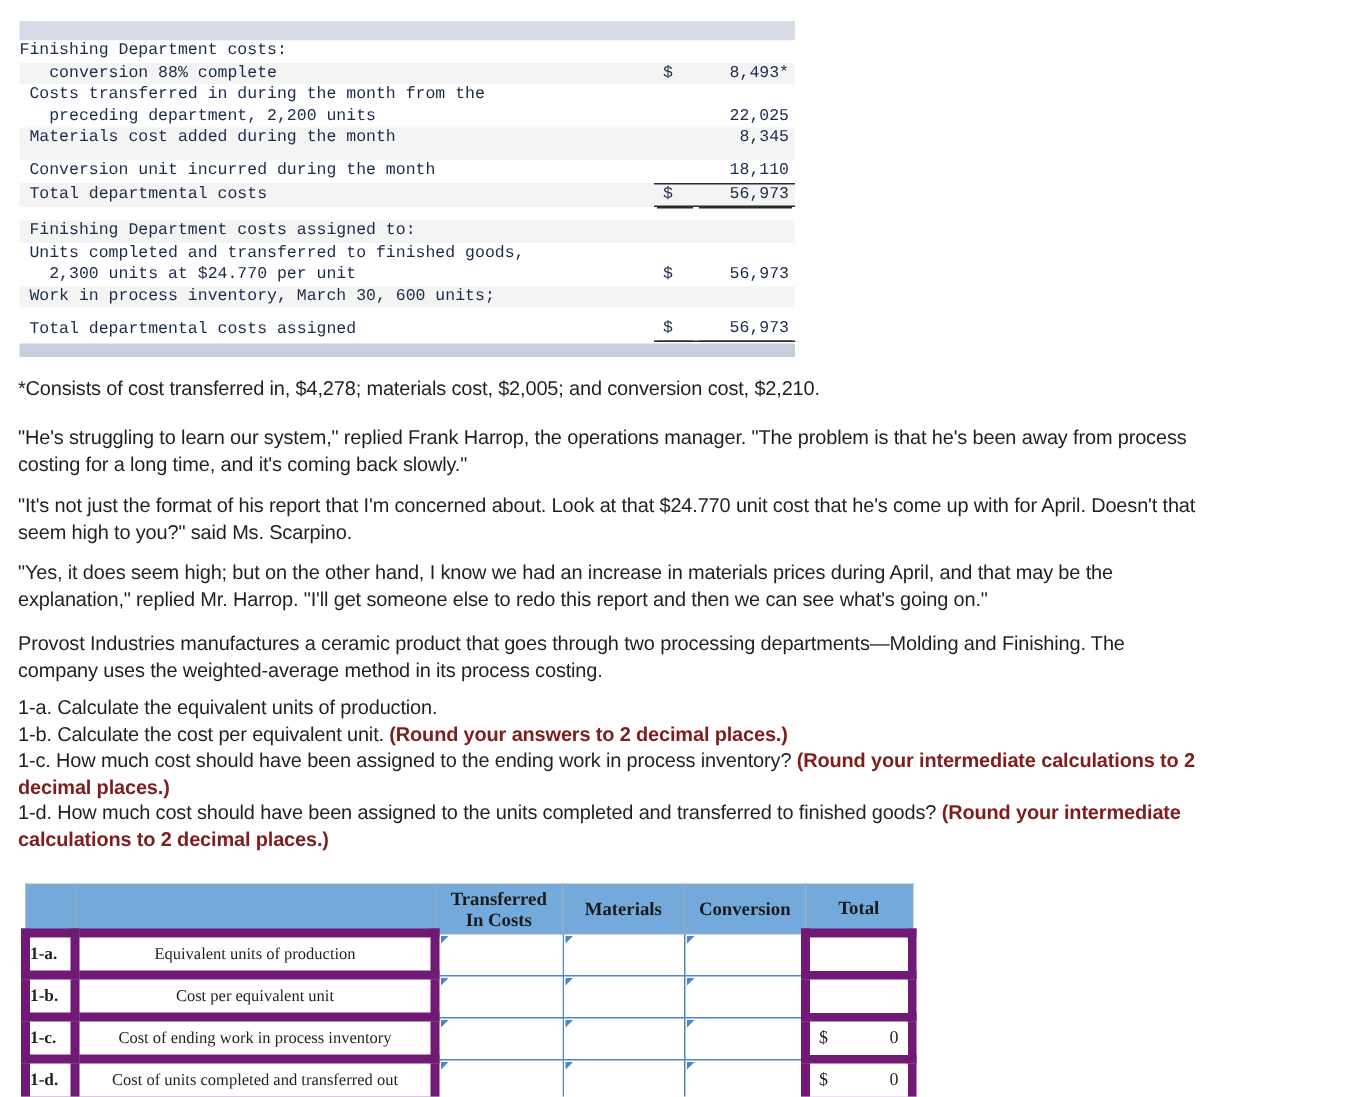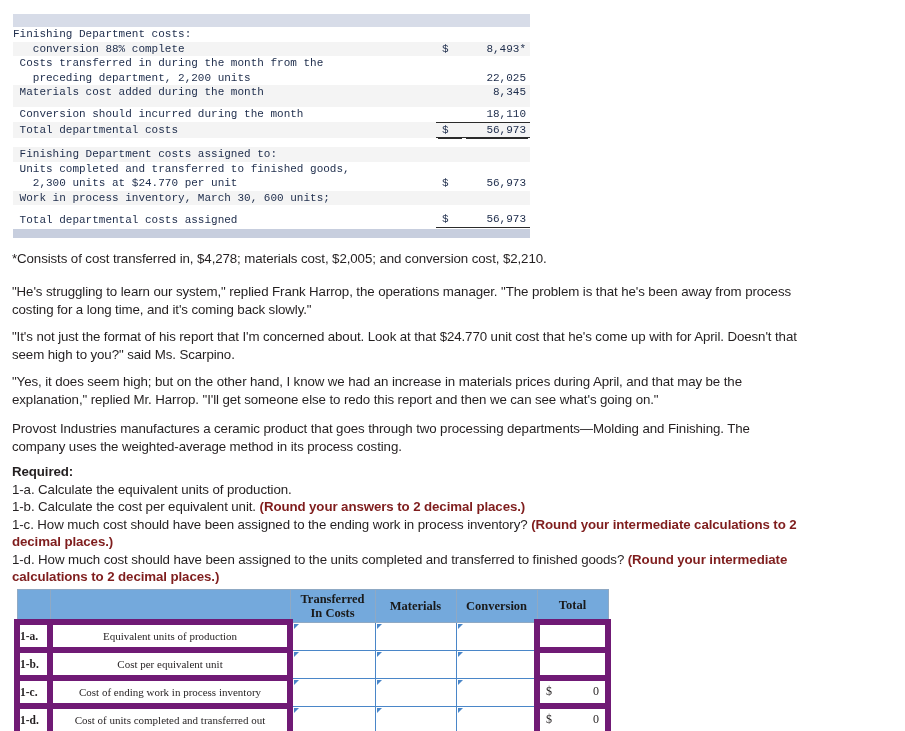--- a/index.html
+++ b/index.html
@@ -187,21 +187,21 @@
           <td class="lab"> Materials cost added during the month</td>
           <td class="cur"></td>
           <td class="amt">8,345</td>
         </tr>
         <tr class="spacer-row stripe">
           <td></td>
           <td></td>
           <td></td>
         </tr>
         <tr class="plain">
-          <td class="lab"> Conversion should incurred during the month</td>
+          <td class="lab"> Conversion unit incurred during the month</td>
           <td class="cur ul-single"></td>
           <td class="amt ul-single">18,110</td>
         </tr>
         <tr class="stripe">
           <td class="lab"> Total departmental costs</td>
           <td class="cur ul-double">$</td>
           <td class="amt ul-double">56,973</td>
         </tr>
       </tbody>
   </table>
@@ -249,21 +249,20 @@
 
 <div class="para" style="left:12px; top:283px; width:790px;">"He's struggling to learn our system," replied Frank Harrop, the operations manager. "The problem is that he's been away from process costing for a long time, and it's coming back slowly."</div>
 
 <div class="para" style="left:12px; top:328px; width:790px;">"It's not just the format of his report that I'm concerned about. Look at that $24.770 unit cost that he's come up with for April. Doesn't that seem high to you?" said Ms. Scarpino.</div>
 
 <div class="para" style="left:12px; top:373px; width:790px;">"Yes, it does seem high; but on the other hand, I know we had an increase in materials prices during April, and that may be the explanation," replied Mr. Harrop. "I'll get someone else to redo this report and then we can see what's going on."</div>
 
 <div class="para" style="left:12px; top:420px; width:790px;">Provost Industries manufactures a ceramic product that goes through two processing departments—Molding and Finishing. The company uses the weighted-average method in its process costing.</div>
 
 <div class="para" style="left:12px; top:463px; width:800px;">
-  <div class="bold">Required:</div>
   <div id="required-list">
       <div><span>1-a. Calculate the equivalent units of production.</span></div>
       <div><span>1-b. Calculate the cost per equivalent unit. </span><span class="red">(Round your answers to 2 decimal places.)</span></div>
       <div><span>1-c. How much cost should have been assigned to the ending work in process inventory? </span><span class="red">(Round your intermediate calculations to 2 decimal places.)</span></div>
       <div><span>1-d. How much cost should have been assigned to the units completed and transferred to finished goods? </span><span class="red">(Round your intermediate calculations to 2 decimal places.)</span></div>
     </div>
 </div>
 
 <div class="answer-wrap">
   <table class="answer">

